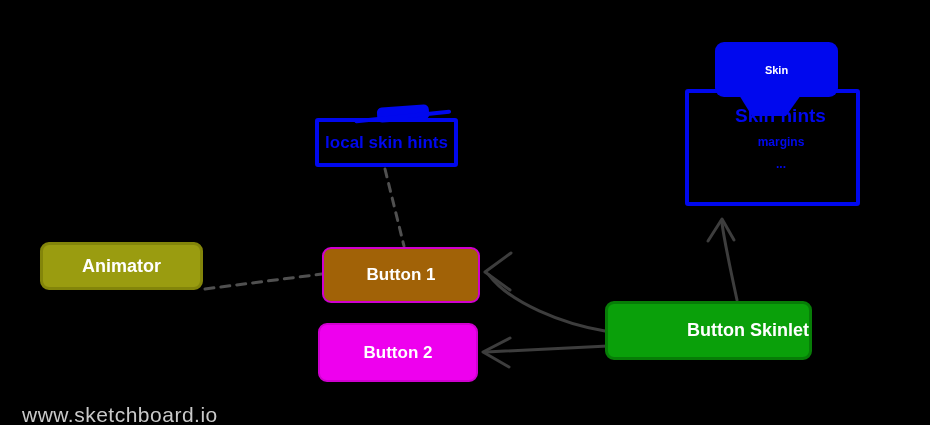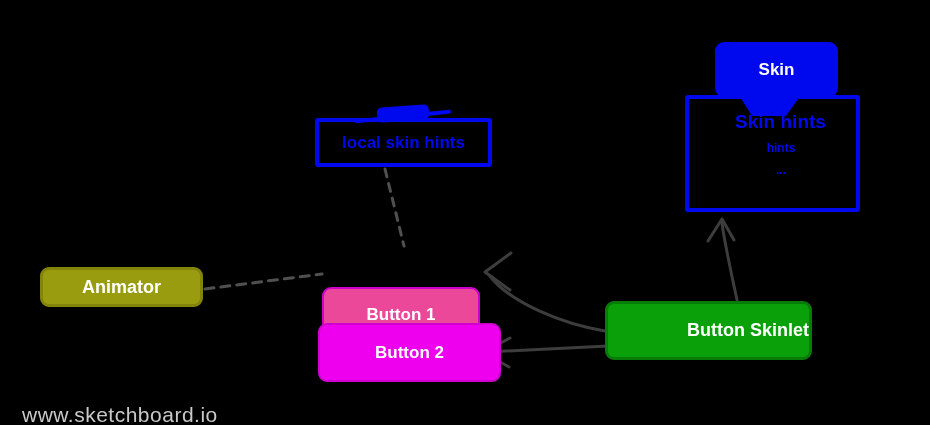--- a/index.html
+++ b/index.html
@@ -5,36 +5,36 @@
   html,body{margin:0;padding:0;background:#000;}
   .canvas{
     position:relative;width:930px;height:425px;overflow:hidden;
     font-family:"Liberation Sans","DejaVu Sans",sans-serif;
   }
   .edges{position:absolute;left:0;top:0;width:930px;height:425px;}
   .node{
     position:absolute;display:flex;align-items:center;justify-content:center;
     box-sizing:border-box;font-weight:bold;color:#fff;text-align:center;
   }
-  .skin{left:715px;top:42px;width:123px;height:55px;font-size:17px;border-radius:9px;}
+  .skin{left:715px;top:42px;width:123px;height:55px;font-size:11px;border-radius:9px;}
   .skin-hints{
-    left:685px;top:95px;width:175px;height:117px;border:4px solid;
+    left:685px;top:89px;width:175px;height:117px;border:4px solid;
     border-radius:3px;display:block;
   }
   .skin-hints .title{font-size:19px;font-weight:bold;margin:12px 0 0 16px;}
   .skin-hints .item{font-size:12px;font-weight:bold;margin:9px 0 0 17px;line-height:13px;}
   .local-skin-hints{
-    left:315px;top:118px;width:177px;height:49px;border:4px solid;
+    left:315px;top:118px;width:143px;height:49px;border:4px solid;
     border-radius:3px;font-size:17px;
   }
-  .animator{left:40px;top:267px;width:163px;height:40px;font-size:18px;
+  .animator{left:40px;top:242px;width:163px;height:48px;font-size:18px;
     border:3px solid;border-radius:9px;}
   .btn1{left:322px;top:247px;width:158px;height:56px;font-size:17px;
     border:2px solid;border-radius:9px;}
-  .btn2{left:318px;top:323px;width:183px;height:59px;font-size:17px;
+  .btn2{left:318px;top:323px;width:160px;height:59px;font-size:17px;
     border:2px solid;border-radius:9px;}
   .skinlet{left:605px;top:301px;width:207px;height:59px;font-size:18px;
     border:3px solid;border-radius:9px;justify-content:flex-end;}
   .watermark{
     position:absolute;left:22px;top:381px;font-size:21px;letter-spacing:0.5px;
   }
 </style>
 </head>
 <body>
 
@@ -68,33 +68,33 @@
       <line x1="356" y1="118" x2="449" y2="115" stroke-width="4" stroke-linecap="round" style="stroke: rgb(0, 8, 238);"></line>
     </g>
   </svg>
 
   <div class="node skin" style="background-color: rgb(0, 8, 238);">
     <span>Skin</span>
   </div>
 
   <div class="node skin-hints" style="border-color: rgb(0, 8, 238); color: rgb(0, 8, 238);">
     <div class="title">Skin hints</div>
-    <div class="item">hints</div>
+    <div class="item">margins</div>
     <div class="item">...</div>
   </div>
 
   <div class="node local-skin-hints" style="border-color: rgb(0, 8, 238); color: rgb(0, 8, 238);">
     <span>local skin hints</span>
   </div>
 
   <div class="node animator" style="background-color: rgb(154, 156, 16); border-color: rgb(131, 133, 10);">
     <span>Animator</span>
   </div>
 
-  <div class="node btn1" style="background-color: #ec4899; border-color: rgb(207, 0, 207); margin-top: 40px;">
+  <div class="node btn1" style="background-color: #a16207; border-color: rgb(207, 0, 207);">
     <span>Button 1</span>
   </div>
 
   <div class="node btn2" style="background-color: rgb(238, 0, 238); border-color: rgb(207, 0, 207);">
     <span>Button 2</span>
   </div>
 
   <div class="node skinlet" style="background-color: rgb(10, 160, 10); border-color: rgb(7, 125, 7);">
     <span>Button Skinlet</span>
   </div>

